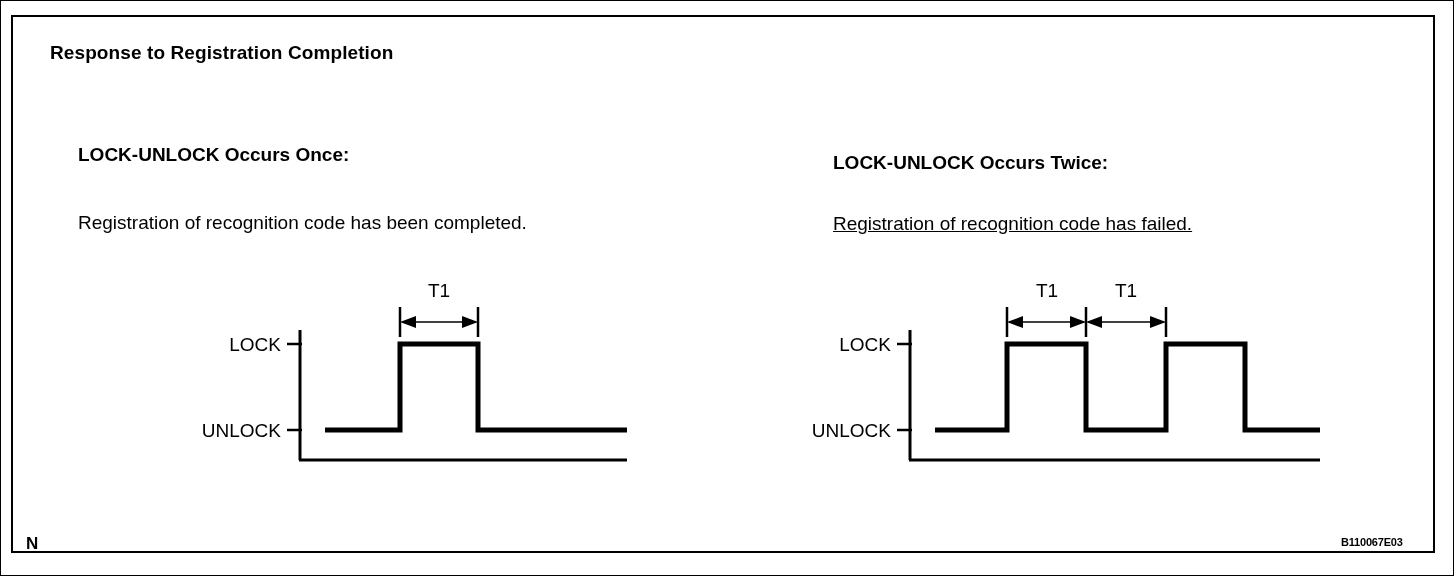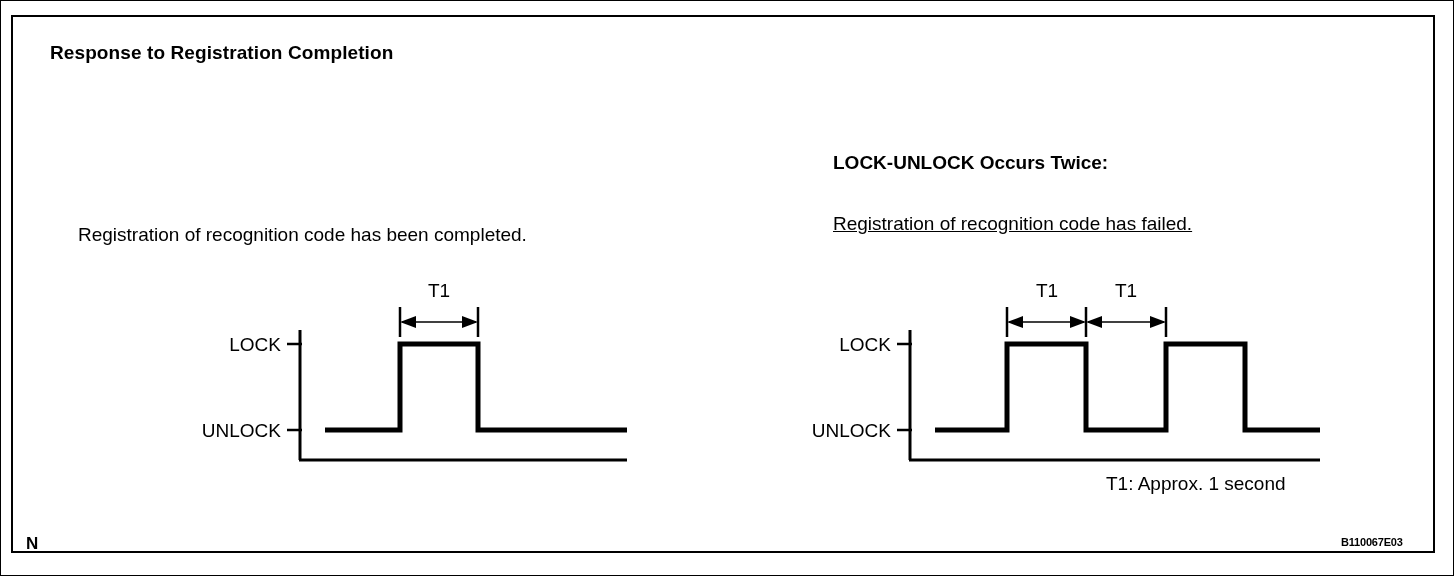--- a/index.html
+++ b/index.html
@@ -56,21 +56,21 @@
     font-weight: bold;
     white-space: nowrap;
   }
   .col-desc {
     position: absolute;
     font-size: 19px;
     font-weight: normal;
     white-space: nowrap;
   }
   .heading-left  { left: 78px;  top: 144px; }
-  .desc-left     { left: 78px;  top: 224px; }
+  .desc-left     { left: 78px;  top: 212px; }
   .heading-right { left: 833px; top: 152px; }
   .desc-right    { left: 833px; top: 213px; text-decoration: underline; }
 
   .note {
     position: absolute;
     left: 1106px;
     top: 473px;
     font-size: 19px;
     white-space: nowrap;
   }
@@ -107,20 +107,21 @@
 </head>
 <body>
 
 <div id="page">
 
   <div class="outer-frame"></div>
   <div class="inner-frame"></div>
 
   <div class="title">Response to Registration Completion</div>
 
+  <div class="col-heading heading-left">LOCK-UNLOCK Occurs Once:</div>
   <div class="col-desc desc-left">Registration of recognition code has been completed.</div>
 
   <div class="col-heading heading-right">LOCK-UNLOCK Occurs Twice:</div>
   <div class="col-desc desc-right">Registration of recognition code has failed.</div>
 
   <div class="chart chart-left">
     <svg width="500" height="215" viewBox="0 0 500 215">
       <g>
 
         <line x1="150" y1="65" x2="150" y2="195" stroke="#000" stroke-width="3"></line>
@@ -172,19 +173,18 @@
       <g>
         <line x1="406" y1="42" x2="406" y2="72" stroke="#000" stroke-width="2.5"></line>
         <line x1="328" y1="57" x2="404" y2="57" stroke="#000" stroke-width="1.6"></line>
         <polygon points="326,57 342,51 342,63" fill="#000"></polygon>
         <polygon points="406,57 390,51 390,63" fill="#000"></polygon>
       </g>
       <text class="dim-label" x="366" y="32" text-anchor="middle">T1</text>
     </svg>
   </div>
 
-  <div class="note">T1: Approx. 1 second</div>
 
   <div class="corner-n">N</div>
 
   <div class="part-code">B110067E03</div>
 
 </div>
 
 </body></html>

